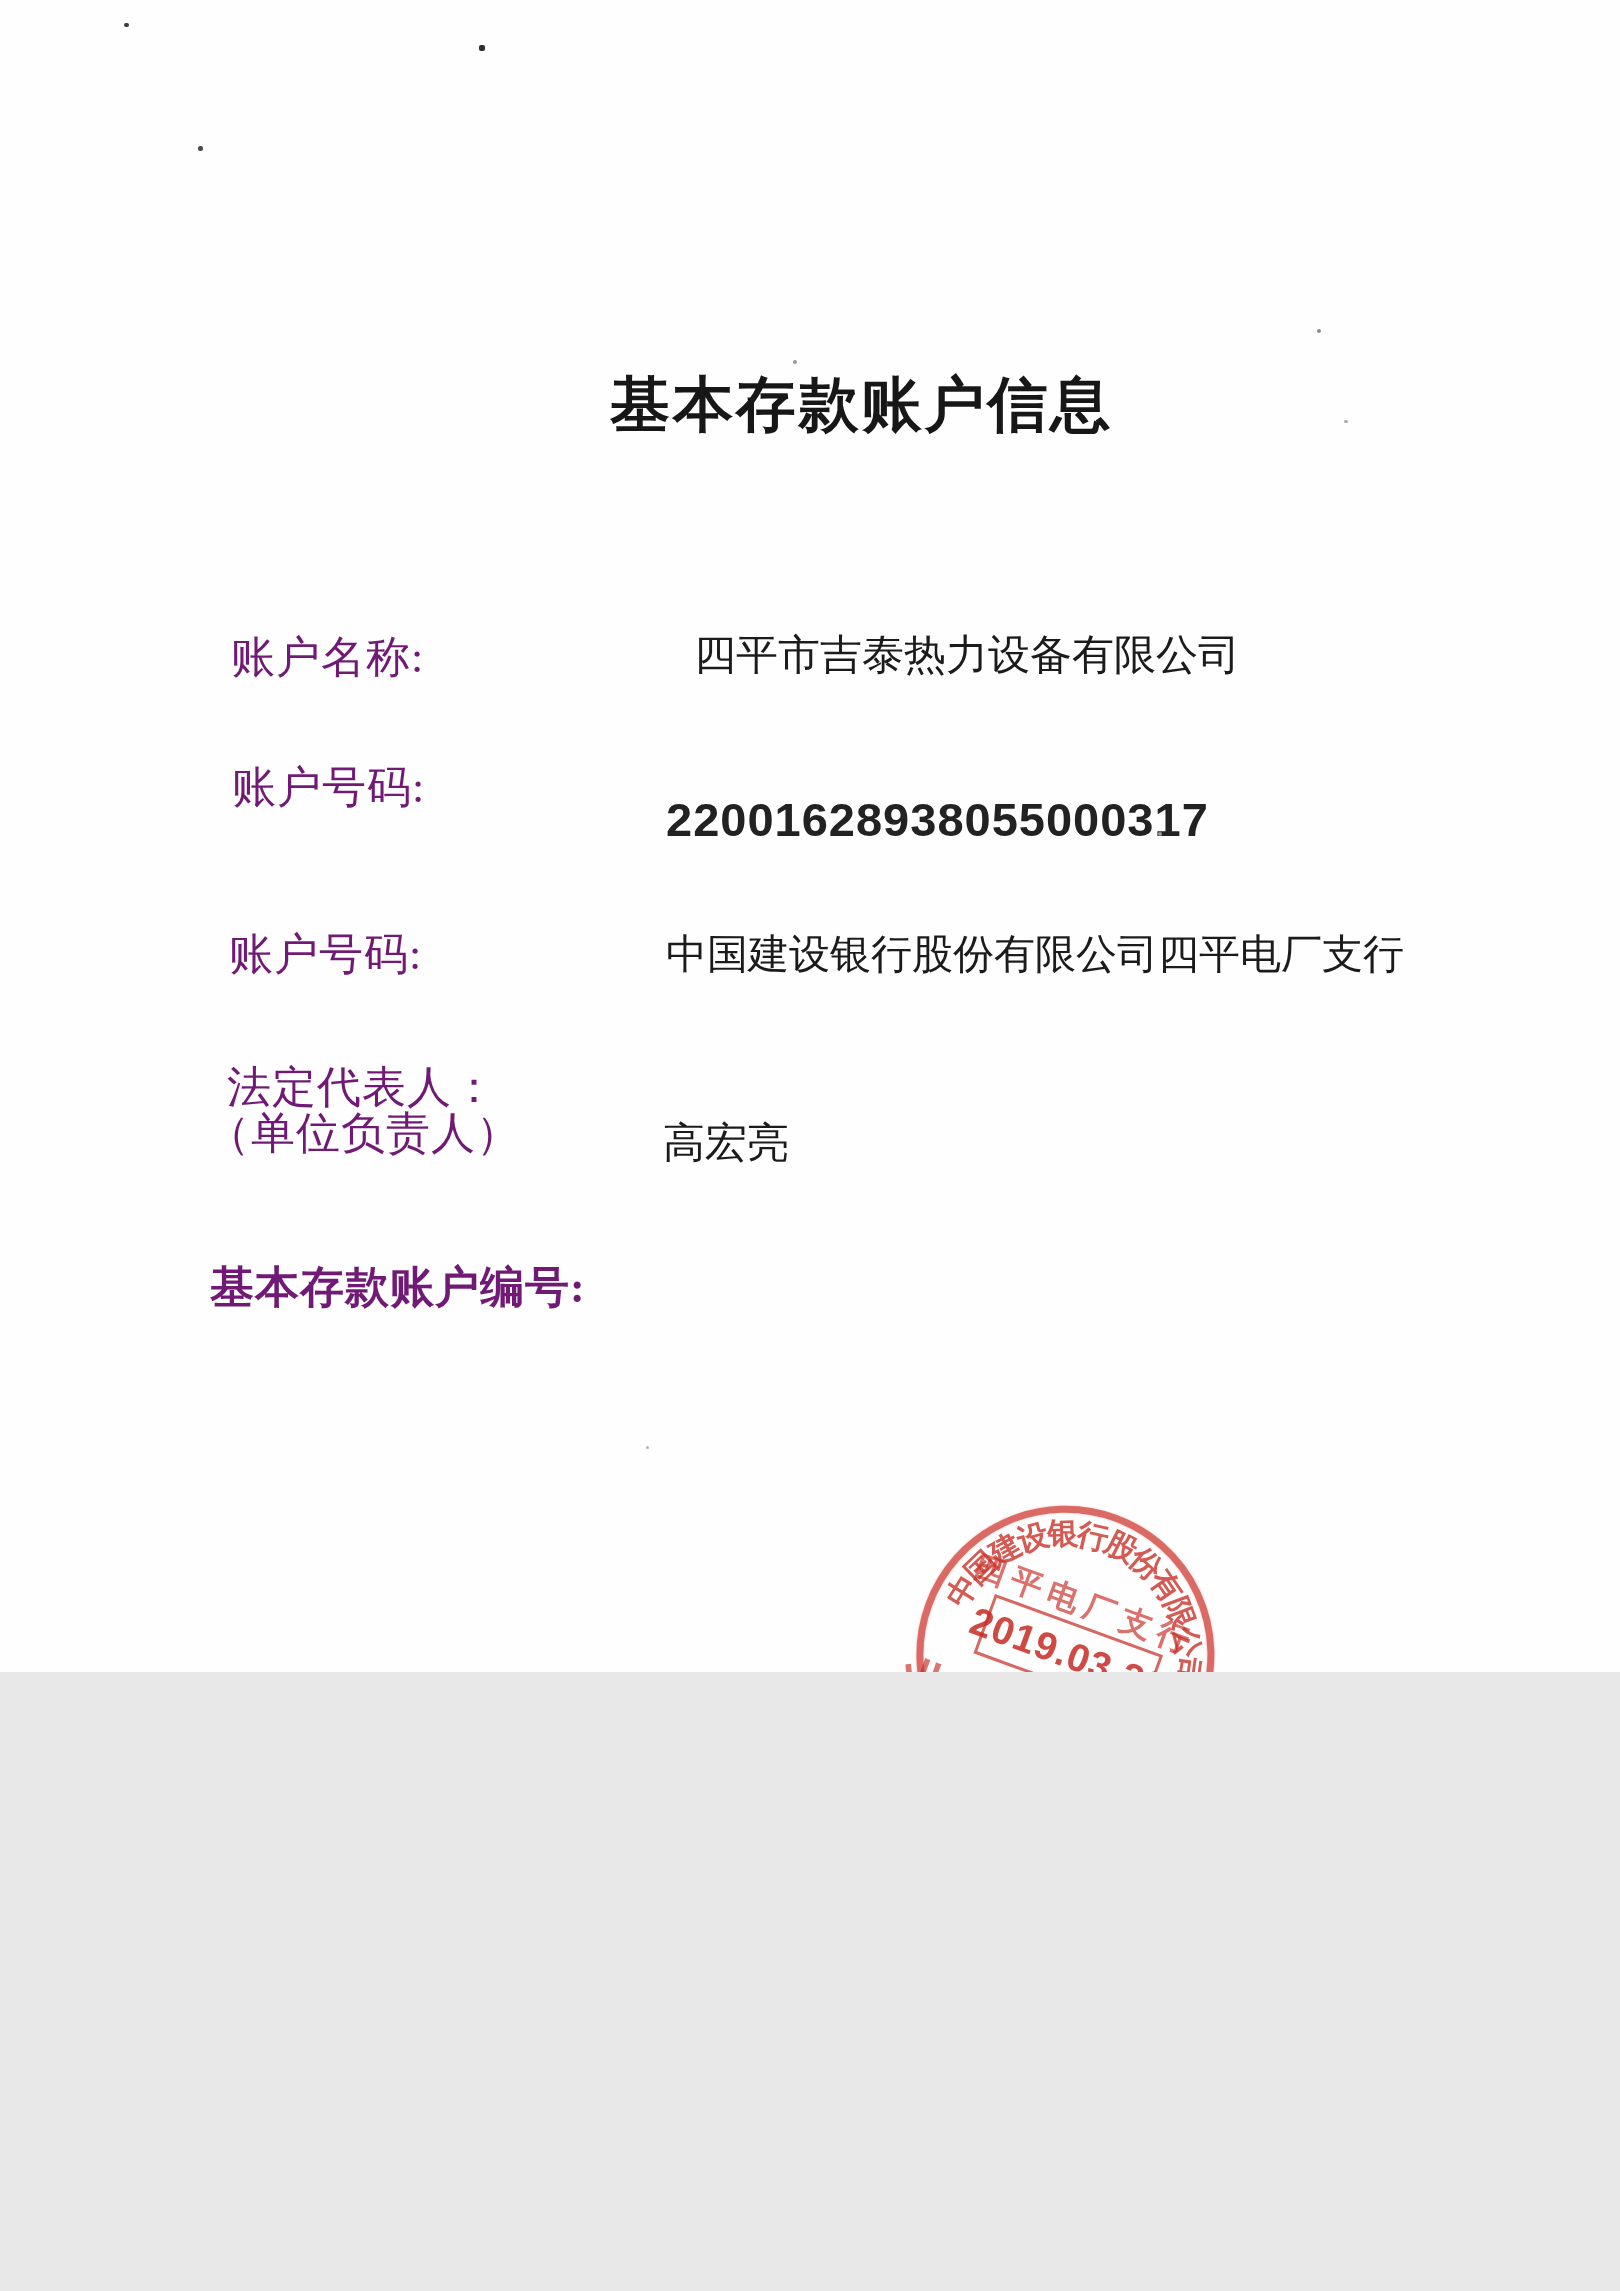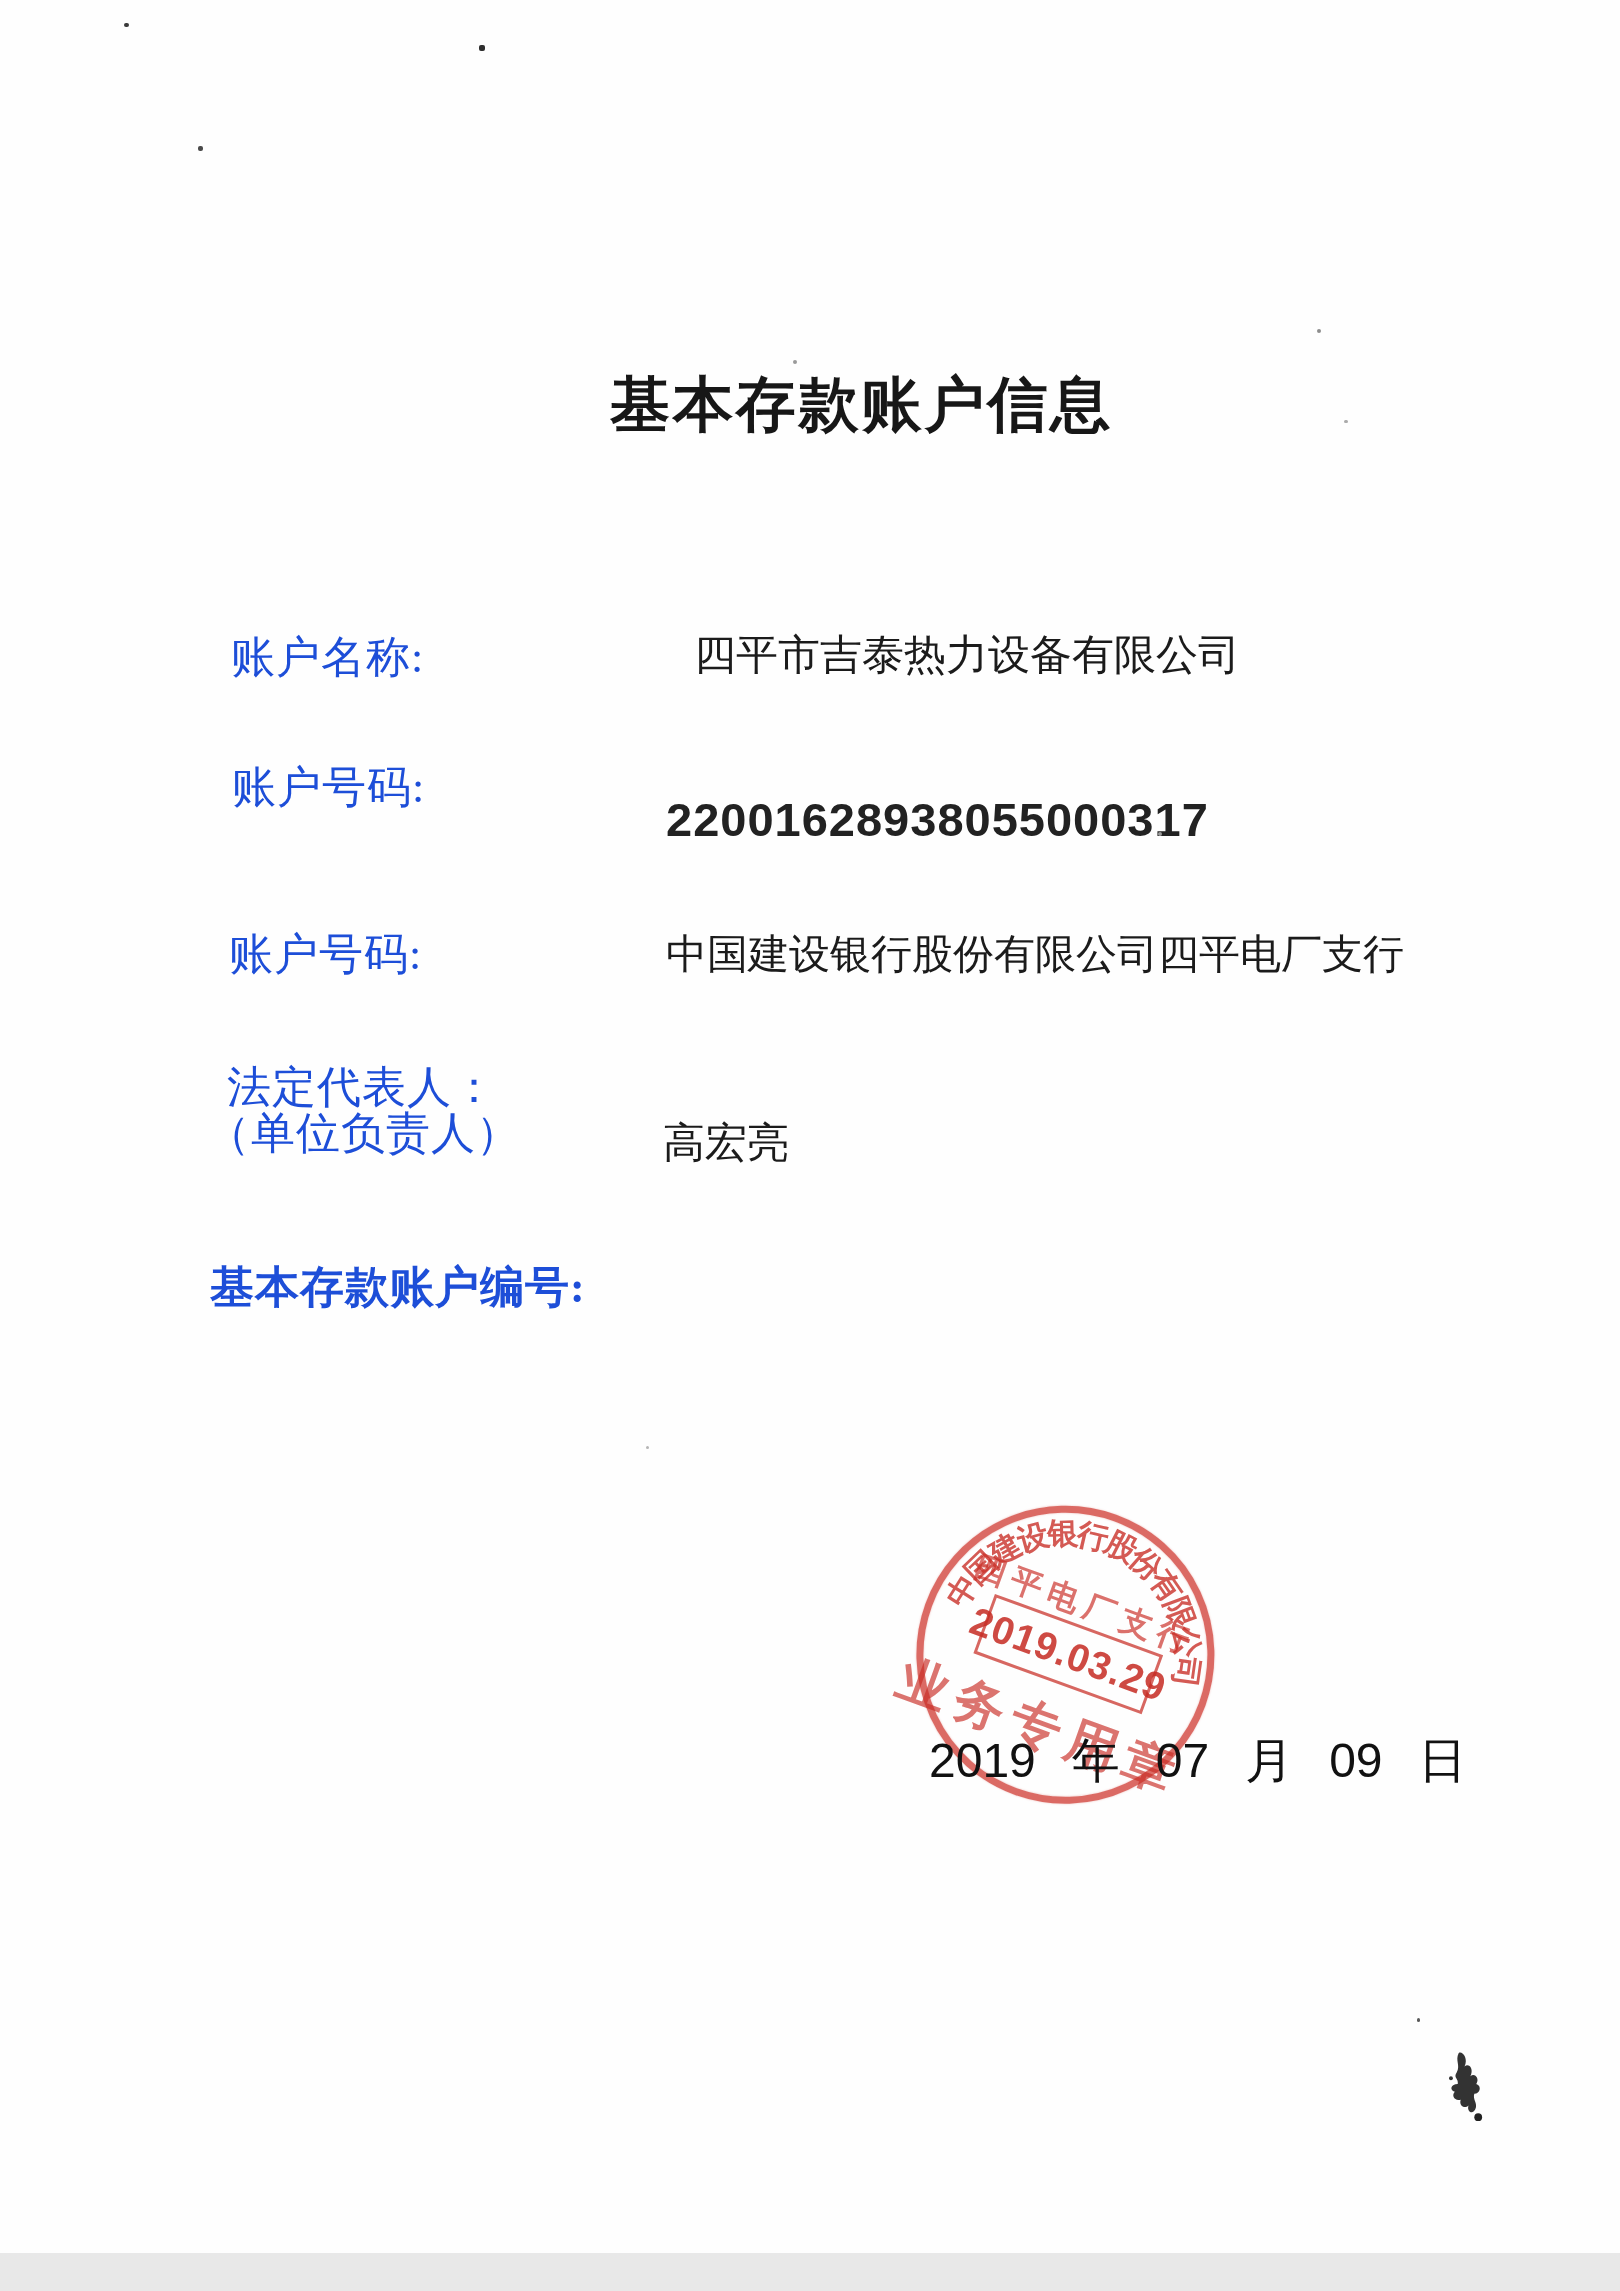--- a/index.html
+++ b/index.html
@@ -1,34 +1,34 @@
 <!DOCTYPE html>
 <html><head>
 <meta charset="utf-8">
 <style>
   html,body{margin:0;padding:0;background:#e8e8e8;}
   #page{
     position:relative;
-    width:1620px;height:2253px;
+    width:1620px;height:1672px;
     background:#fefefe;
     overflow:hidden;
     font-family:"Liberation Serif","DejaVu Serif",serif;
     color:#1c1c1c;
   }
   .abs{position:absolute;}
   
   #doc-title{
     left:610px;top:365px;
     font-size:60px;font-weight:700;
     letter-spacing:2.9px;
     color:#171717;
   }
   
   .field-label{
-    font-size:44px;font-weight:500;letter-spacing:1px;color:#1d4ed8;
+    font-size:44px;font-weight:500;letter-spacing:1px;color:#701a75;
     white-space:nowrap;
   }
   .field-value{
     font-size:42px;font-weight:500;color:#1b1b1b;white-space:nowrap;
   }
   .numval{
     font-family:"Liberation Sans","DejaVu Sans",sans-serif;
     font-size:47px;font-weight:700;letter-spacing:1px;color:#222;
   }
   #lbl-1{left:231px;top:628px;}

